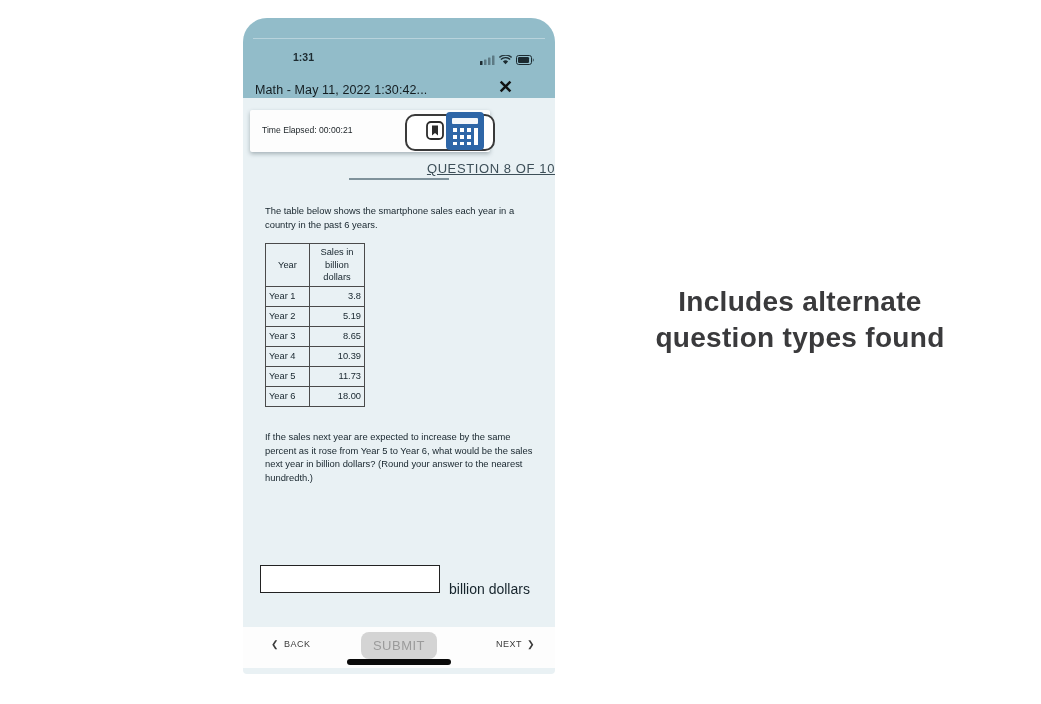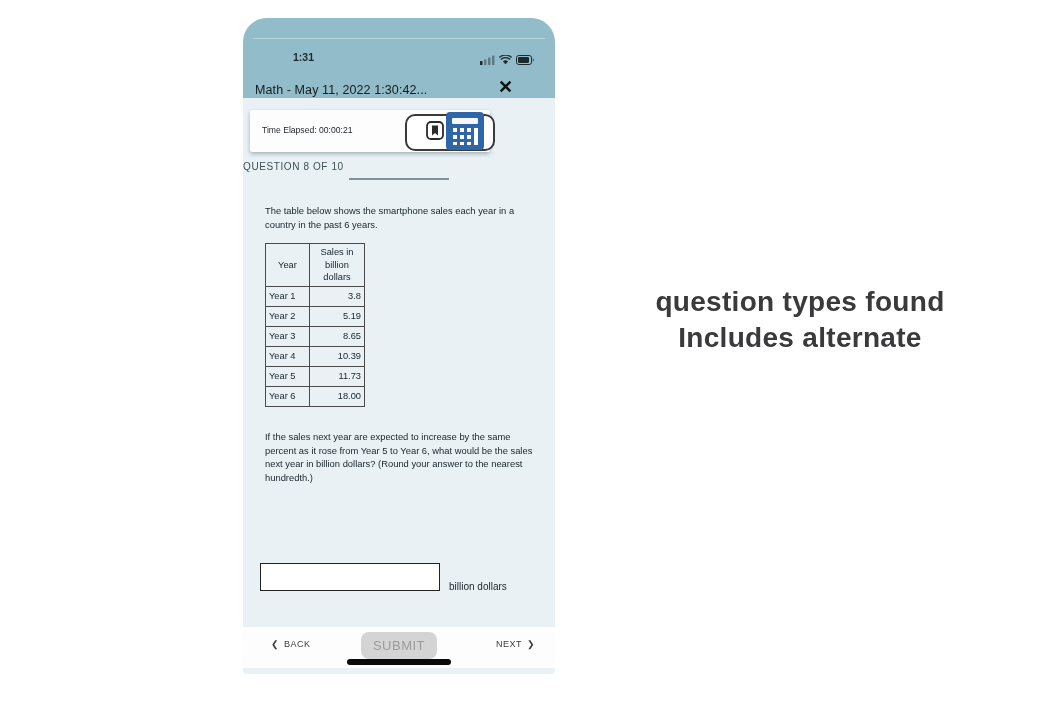--- a/index.html
+++ b/index.html
@@ -20,41 +20,41 @@
   .close-btn{position:absolute;right:30px;top:-3px;font-size:18px;font-weight:700;color:#111;cursor:pointer;line-height:20px;}
 
   .toolbar{position:absolute;left:7px;top:92px;width:240px;height:42px;background:#fdfdfd;
            border-radius:2px;box-shadow:0 2px 4px rgba(40,60,70,.35);}
   .elapsed{position:absolute;left:12px;top:15px;font-size:8.6px;color:#22292d;}
   .flag-btn{position:absolute;left:155px;top:4px;width:86px;height:33px;background:#fff;
             border:2px solid #3a3a3a;border-radius:10px;display:flex;align-items:center;justify-content:center;gap:8px;cursor:pointer;}
   .flag-label{font-size:11px;color:#222;}
   .calc-btn{position:absolute;right:6px;top:2px;width:38px;height:38px;border-radius:4px;background:#2e66a7;cursor:pointer;}
 
-  .q-progress{position:absolute;left:0;top:143px;width:100%;text-align:left;
-              font-size:10px;letter-spacing:0.6px;color:#3d4f58;font-weight:500;}
+  .q-progress{position:absolute;left:0;top:143px;width:100%;text-align:right;
+              font-size:13px;letter-spacing:0.6px;color:#3d4f58;font-weight:500;text-decoration:underline;}
   .q-underline{position:absolute;left:106px;top:160px;width:100px;height:2px;background:#7f929b;}
 
   .q-intro{position:absolute;left:22px;top:186px;width:270px;font-size:9.4px;line-height:1.45;color:#16242c;}
 
   .sales-table{position:absolute;left:22px;top:225px;border-collapse:collapse;font-size:9.3px;color:#16242c;}
   .sales-table th,.sales-table td{border:1px solid #4a4a4a;font-weight:400;background:transparent;}
   .sales-table th{width:auto;text-align:center;padding:2px 3px;line-height:1.35;}
   .sales-table th.col-year{width:37px;}
   .sales-table th.col-sales{width:48px;}
   .sales-table td{height:17px;padding:1px 3px;}
   .sales-table td.cell-year{text-align:left;}
   .sales-table td.cell-value{text-align:right;}
 
   .q-prompt{position:absolute;left:22px;top:412px;width:276px;font-size:9.4px;line-height:1.45;color:#16242c;}
 
   .answer-row{position:absolute;left:17px;top:543px;display:flex;align-items:center;}
   .answer-input{width:170px;height:26px;background:#fff;border:1.5px solid #222;border-radius:0;
                 font-size:11px;padding:0 4px;outline:none;}
-  .unit-label{margin-left:9px;font-size:10px;color:#16242c;margin-top:20px;}
+  .unit-label{margin-left:9px;font-size:14px;color:#16242c;margin-top:20px;}
 
   .phone-footer{position:absolute;left:0;top:609px;width:100%;height:41px;background:#fdfdfd;}
   .nav-btn{position:absolute;top:12px;display:flex;align-items:center;gap:5px;background:none;border:none;
            font-family:"Liberation Sans",sans-serif;font-size:9px;letter-spacing:0.5px;color:#3b3b3b;cursor:pointer;padding:0;}
   .nav-back{left:28px;}
   .nav-next{right:20px;}
   .chev{font-size:9px;color:#3b3b3b;}
   .submit-btn{position:absolute;left:50%;top:5px;transform:translateX(-50%);width:76px;height:27px;
               background:#d4d4d4;border:none;border-radius:8px;color:#9b9b9b;font-size:13px;
               letter-spacing:0.5px;font-family:"Liberation Sans",sans-serif;}
@@ -190,17 +190,17 @@
       <button class="nav-btn nav-next">
         <span>NEXT</span>
         <span class="chev">❯</span>
       </button>
       <div class="home-indicator"></div>
     </div>
 
   </div>
 
   <div class="tagline">
+    <div>Includes alternate</div>
     <div>question types found</div>
-    <div>Includes alternate</div>
   </div>
 
 </div>
 
 </body></html>

